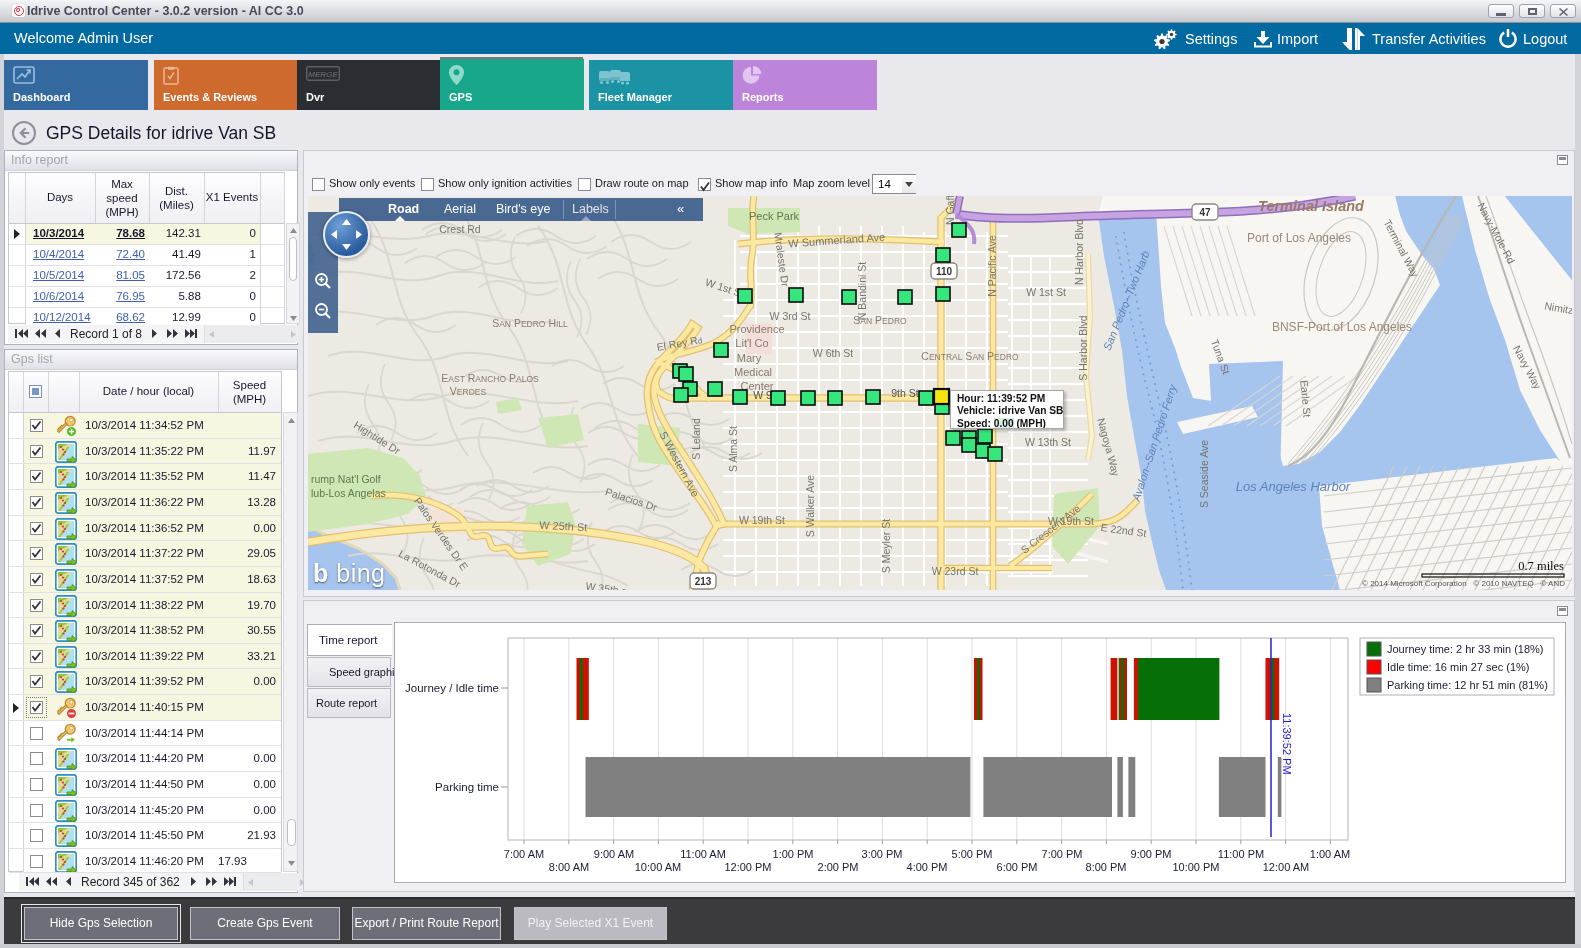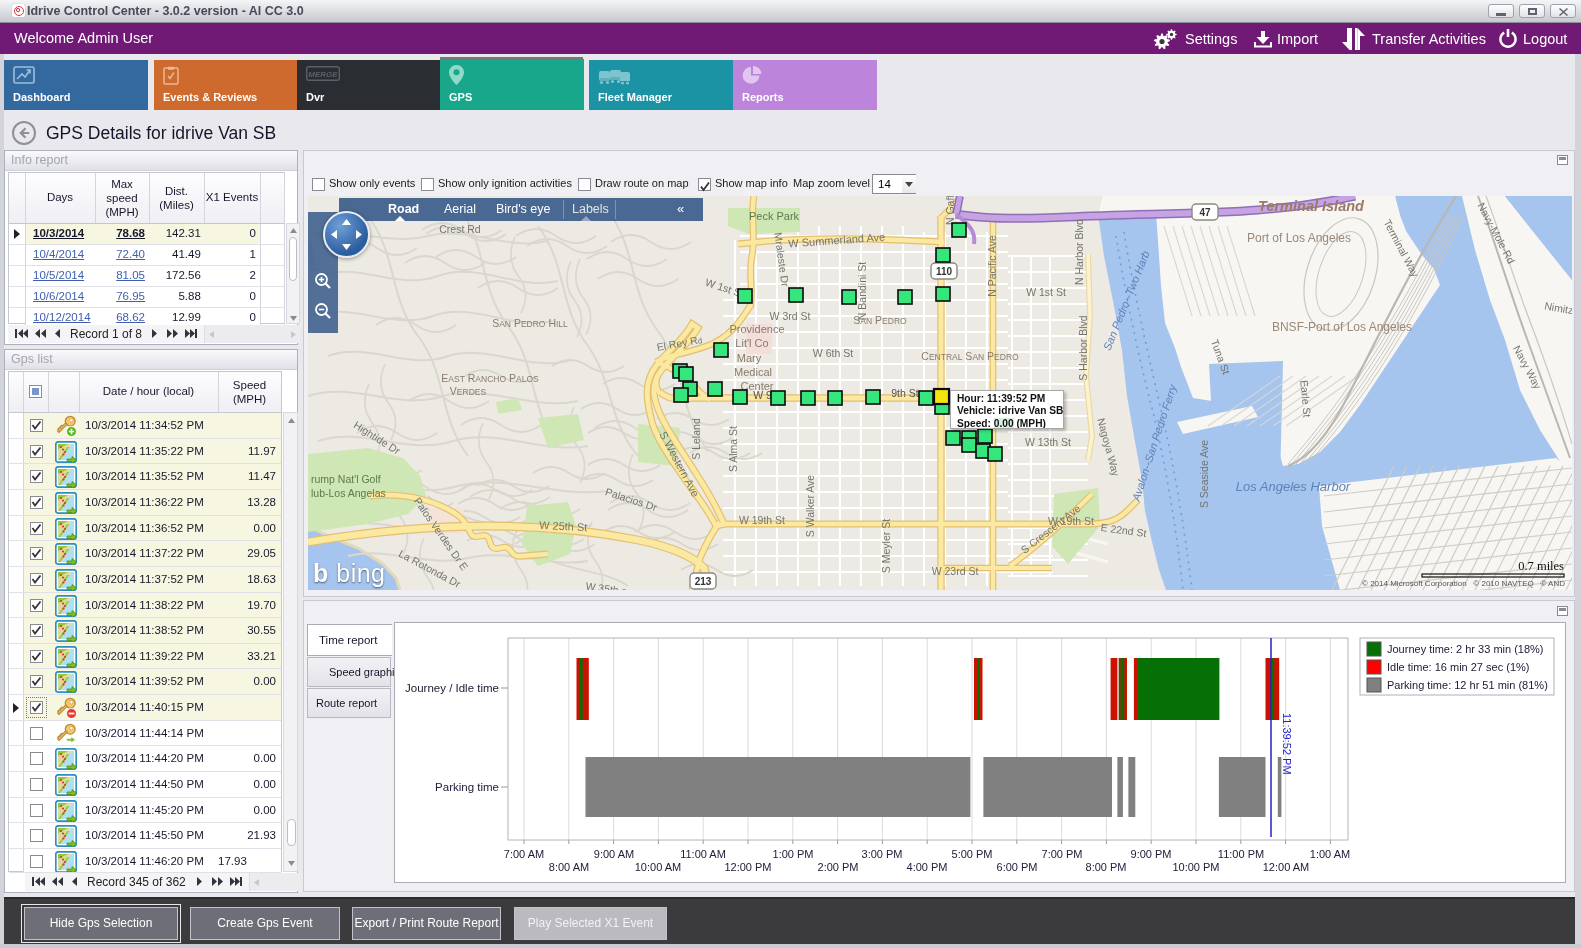--- a/index.html
+++ b/index.html
@@ -27,21 +27,21 @@
  <div class="a" style="left:1519px;top:4px;width:26px;height:14px;background:linear-gradient(#FEFEFE,#E2E3E7);border:1px solid #9EA2AC;border-radius:3px">
    <div class="a" style="left:8px;top:3px;width:9px;height:7px;border:2px solid #5F6370"></div>
     </div>
  <div class="a" style="left:1550px;top:4px;width:26px;height:14px;background:linear-gradient(#FEFEFE,#E2E3E7);border:1px solid #9EA2AC;border-radius:3px">
       <svg class="a" style="left:8px;top:3px" width="9" height="8" viewBox="0 0 9 8">
         <path d="M1 0 L4.5 3 L8 0 L9 1 L5.5 4 L9 7 L8 8 L4.5 5 L1 8 L0 7 L3.5 4 L0 1 Z" fill="#5F6370"></path>
       </svg>
     </div>
 </div>
 
-<div class="a" style="left:0;top:23px;width:1581px;height:31px;background:#701a75">
+<div class="a" style="left:0;top:23px;width:1581px;height:31px;background:#0369a1">
  <div class="a" style="left:14px;top:7px;color:#fff;font-size:14.5px">Welcome Admin User</div>
  <svg class="a" style="left:1152px;top:6px" width="26" height="21" viewBox="0 0 26 21">
   <g fill="#fff">
         <path d="M9.2,4.5 L10.8,4.5 L11.4,6.9 L12.5,7.3 L14.5,5.9 L15.7,6.9 L14.7,9.2 L15.2,10.1 L17.7,10.4 L18.0,11.9 L15.7,13.0 L15.6,14.0 L17.3,15.8 L16.5,17.1 L14.1,16.5 L13.3,17.2 L13.4,19.7 L12.0,20.2 L10.6,18.2 L9.4,18.2 L8.0,20.2 L6.6,19.7 L6.7,17.2 L5.9,16.5 L3.5,17.1 L2.7,15.8 L4.4,14.0 L4.3,13.0 L2.0,11.9 L2.3,10.4 L4.8,10.1 L5.3,9.2 L4.3,6.9 L5.5,5.9 L7.5,7.3 L8.6,6.9 Z" fill-rule="evenodd"></path>
         <circle cx="10" cy="12.5" r="2.6" fill="#3B3B3D"></circle>
         <path d="M18.9,0.3 L20.1,0.3 L20.6,1.9 L21.3,2.2 L22.8,1.4 L23.6,2.2 L22.8,3.7 L23.1,4.4 L24.7,4.9 L24.7,6.1 L23.1,6.6 L22.8,7.3 L23.6,8.8 L22.8,9.6 L21.3,8.8 L20.6,9.1 L20.1,10.7 L18.9,10.7 L18.4,9.1 L17.7,8.8 L16.2,9.6 L15.4,8.8 L16.2,7.3 L15.9,6.6 L14.3,6.1 L14.3,4.9 L15.9,4.4 L16.2,3.7 L15.4,2.2 L16.2,1.4 L17.7,2.2 L18.4,1.9 Z" fill-rule="evenodd"></path>
         <circle cx="19.5" cy="5.5" r="1.7" fill="#3B3B3D"></circle>
       </g>
  </svg>
  <div class="a navtxt" style="left:1185px;top:8px;font-weight:normal;font-size:14.5px">Settings</div>
@@ -600,21 +600,21 @@
     </div>
     <div class="a" style="left:278px;top:62px;width:15px;height:460px;background:#F2F2F5;border:1px solid #D8D8E0">
 <svg class="a" style="left:4px;top:5px" width="7" height="5">
         <path d="M0 5 L3.5 0 L7 5 Z" fill="#8A8A94"></path>
       </svg>
 <div class="a" style="left:2.5px;top:406px;width:9px;height:27px;background:#FDFDFE;border:1px solid #BDBDC8;border-radius:4px"></div>
 <svg class="a" style="left:4px;top:448px" width="7" height="5">
         <path d="M0 0 L7 0 L3.5 5 Z" fill="#8A8A94"></path>
       </svg>
     </div>
-    <div class="a" style="left:20px;top:523px;width:290px;height:18px;background:#F4F4F7;font-size:12px;color:#222">
+    <div class="a" style="left:14px;top:523px;width:290px;height:18px;background:#F4F4F7;font-size:12px;color:#222">
       <svg class="a" style="left:6px;top:3px" width="14" height="11" viewBox="0 0 14 11">
         <rect x="1" y="1" width="2" height="9" fill="#33333B"></rect>
         <path d="M9 1 L4 5.5 L9 10 Z M14 1 L9 5.5 L14 10 Z" fill="#33333B"></path>
       </svg>
       <svg class="a" style="left:26px;top:3px" width="14" height="11" viewBox="0 0 14 11">
         <path d="M6 1 L1 5.5 L6 10 Z M12 1 L7 5.5 L12 10 Z" fill="#33333B"></path>
       </svg>
       <svg class="a" style="left:44px;top:3px" width="14" height="11" viewBox="0 0 14 11">
         <path d="M8 1 L3 5.5 L8 10 Z" fill="#33333B"></path>
       </svg>

